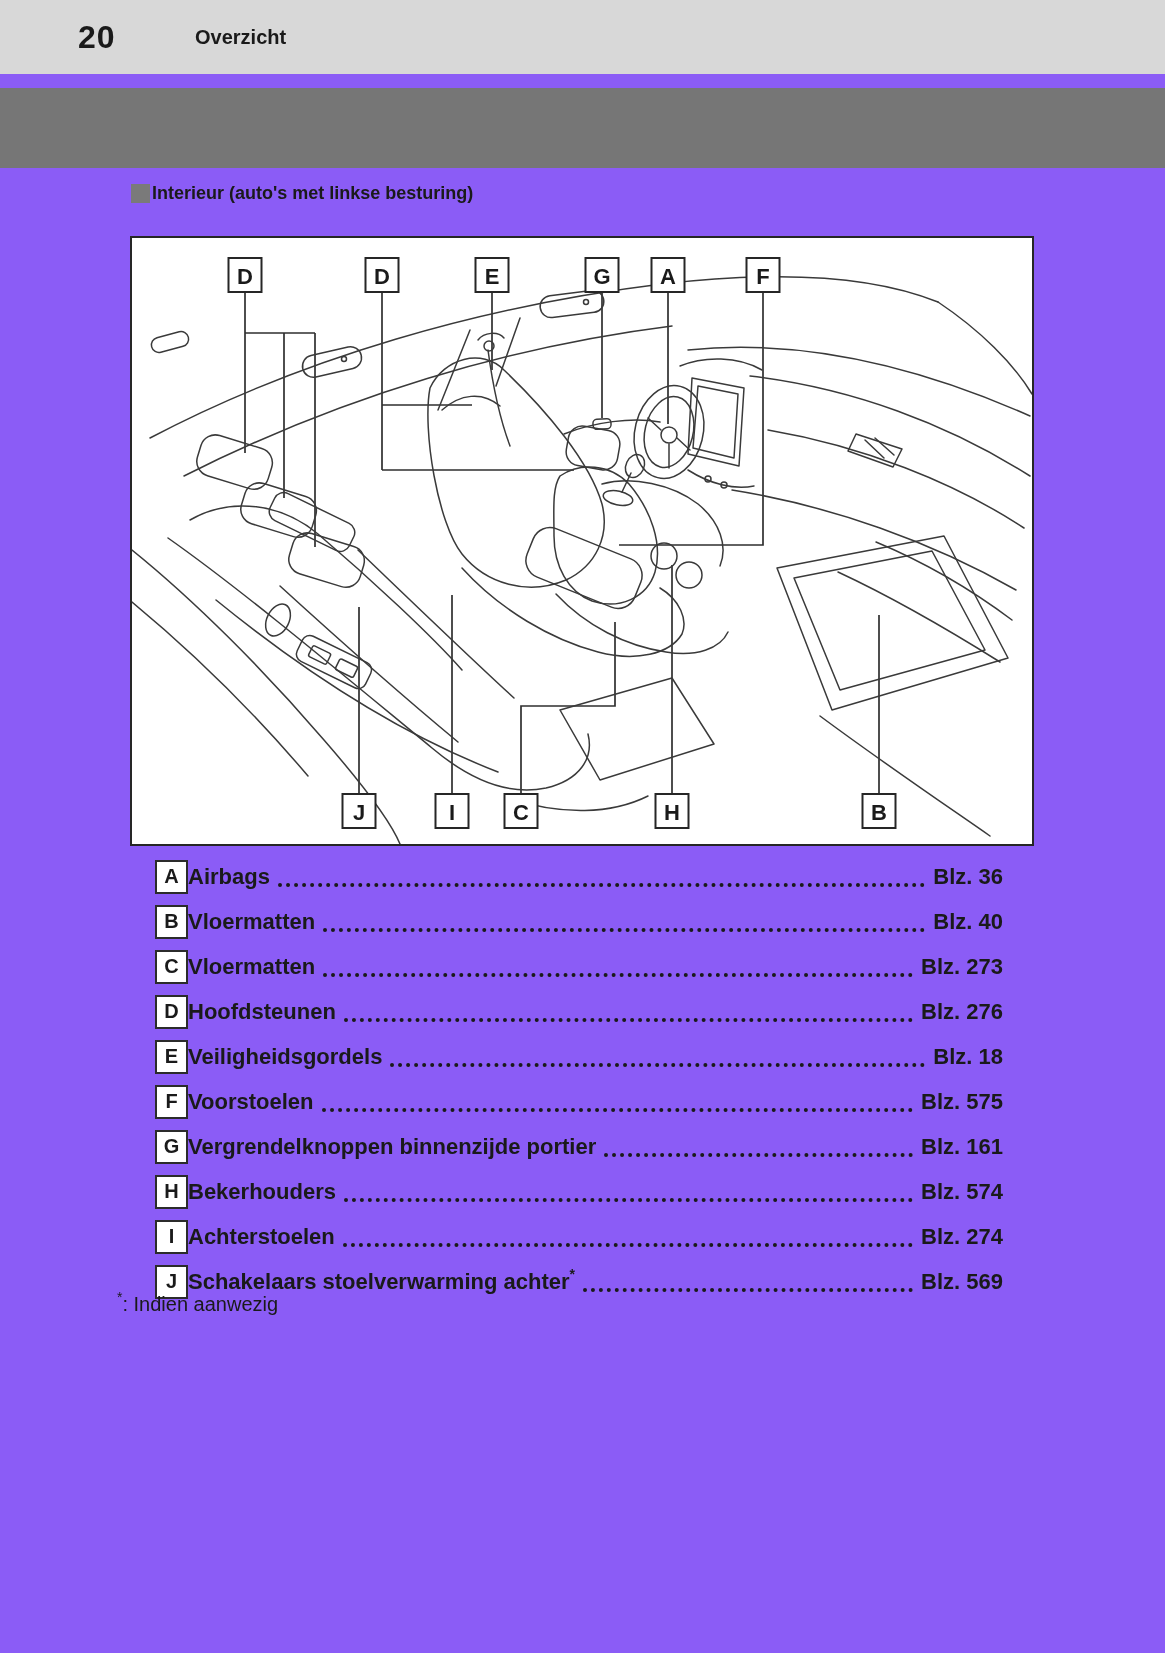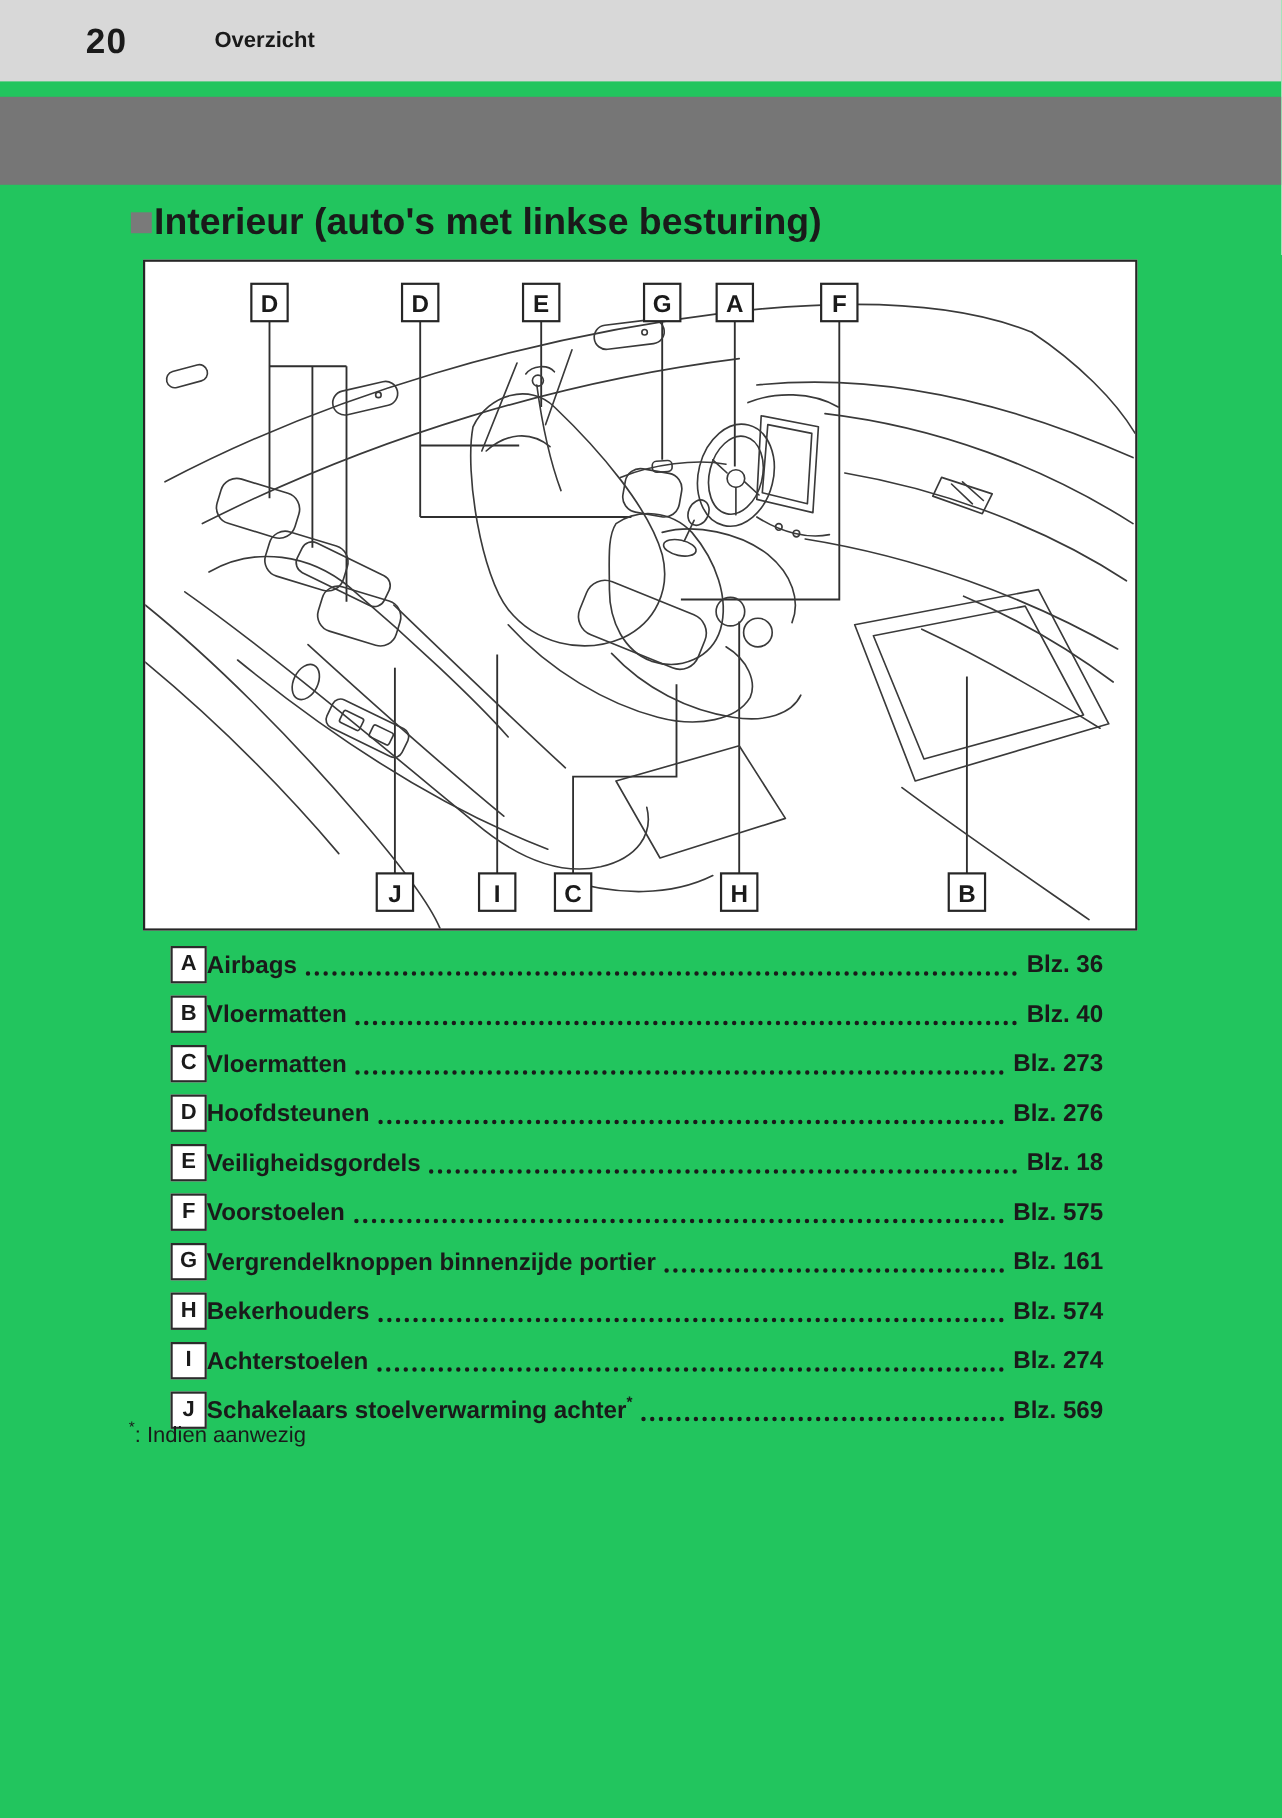--- a/index.html
+++ b/index.html
@@ -1,30 +1,30 @@
 <!DOCTYPE html>
 <html><head>
 <meta charset="utf-8">
 <style>
   html,body{margin:0;padding:0;background:#ffffff;}
   .page{
-    position:relative;width:1165px;height:1653px;background:#22c55e;
+    position:relative;width:1165px;height:1653px;background:#8b5cf6;
     font-family:"Liberation Sans",sans-serif;color:#1a1a1a;overflow:hidden;
   }
   
   .header-bar{position:absolute;left:0;top:0;width:1165px;height:74px;background:#d8d8d8;}
   .page-number{position:absolute;left:78px;top:0;height:74px;line-height:74px;
     font-size:32px;font-weight:bold;letter-spacing:1px;}
   .section-title{position:absolute;left:195px;top:0;height:62px;line-height:74px;
     font-size:20px;font-weight:bold;}
   
   .banner{position:absolute;left:0;top:88px;width:1165px;height:80px;background:#767676;}
   
-  .heading{position:absolute;left:119px;top:183px;display:flex;align-items:center;
-    font-size:34px;font-weight:bold;white-space:nowrap;}
+  .heading{position:absolute;left:131px;top:183px;display:flex;align-items:center;
+    font-size:18px;font-weight:bold;white-space:nowrap;}
   .heading .bullet{display:inline-block;width:19px;height:19px;background:#7a7a7a;
     margin-right:2px;flex:0 0 auto;}
   
   .figure{position:absolute;left:130px;top:236px;width:900px;height:606px;
     border:2px solid #262626;box-sizing:content-box;background:#ffffff;}
   .figure svg{display:block;width:900px;height:606px;}
   svg text.callout-letter{font-family:"Liberation Sans",sans-serif;font-size:22px;
     font-weight:bold;fill:#1a1a1a;text-anchor:middle;}
   
   .legend{position:absolute;left:155px;top:854px;width:848px;}

